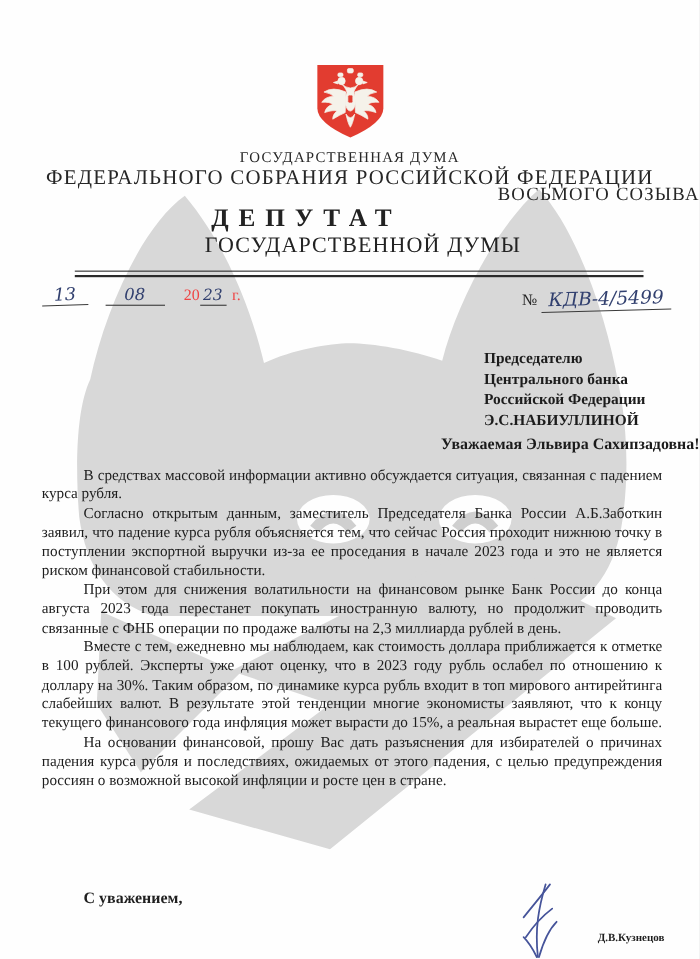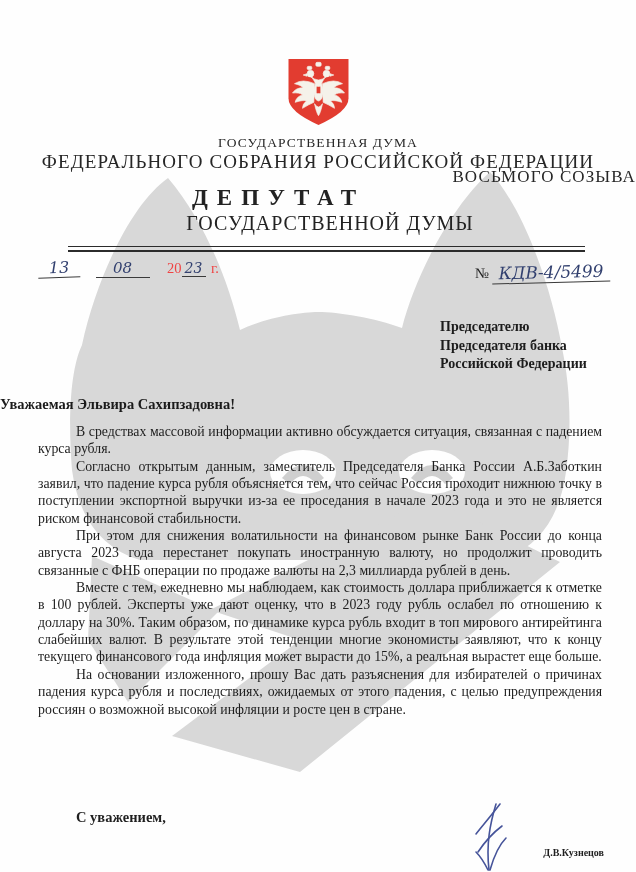--- a/index.html
+++ b/index.html
@@ -34,21 +34,21 @@
   .yr{margin-left:14px;font-size:14.5px;color:#ef4444;}
   .seg-yr{width:24px;font-size:14px;}
   .num-block{position:absolute;right:26px;top:4px;}
   .num-label{font-size:14.5px;color:#222;}
   .seg-num{width:118px;font-size:17px;transform:rotate(-1.5deg);text-align:center;}
 
   
   .recipient{position:absolute;left:440px;top:318px;font-weight:bold;
     font-size:14px;line-height:18.5px;color:#1c1c1c;}
 
-  .salutation{position:absolute;left:0;top:396px;width:636px;text-align:left;
+  .salutation{position:absolute;left:0;top:396px;width:636px;text-align:right;
     font-weight:bold;font-size:14.5px;color:#1b1b1b;}
 
   
   .body-text{position:absolute;left:38px;top:423px;width:564px;}
   .body-text p{margin:0;text-align:justify;text-indent:38px;
     font-size:13.8px;line-height:17.35px;color:#1d1d1d;}
 
   .closing{position:absolute;left:76px;top:809px;font-weight:bold;font-size:14.5px;}
   .sig-name{position:absolute;right:32px;top:847px;font-weight:bold;font-size:10px;}
   .sig-scribble{position:absolute;left:466px;top:800px;}
@@ -129,32 +129,33 @@
       <span class="yr" style="margin-left:2px;">г.</span>
 
       <span class="num-block">
         <span class="num-label">№</span>
         <span class="dseg seg-num hand">КДВ-4/5499</span>
       </span>
     </div>
 
     <div class="recipient">
       <div>Председателю</div>
-      <div>Председателя банка</div>
+      <div>Центрального банка</div>
       <div>Российской Федерации</div>
+      <div>Э.С.НАБИУЛЛИНОЙ</div>
     </div>
 
     <div class="salutation">Уважаемая Эльвира Сахипзадовна!</div>
 
     <div class="body-text">
       <p>В средствах массовой информации активно обсуждается ситуация, связанная с падением курса рубля.</p>
       <p>Согласно открытым данным, заместитель Председателя Банка России А.Б.Заботкин заявил, что падение курса рубля объясняется тем, что сейчас Россия проходит нижнюю точку в поступлении экспортной выручки из-за ее проседания в начале 2023 года и это не является риском финансовой стабильности.</p>
       <p>При этом для снижения волатильности на финансовом рынке Банк России до конца августа 2023 года перестанет покупать иностранную валюту, но продолжит проводить связанные с ФНБ операции по продаже валюты на 2,3 миллиарда рублей в день.</p>
       <p>Вместе с тем, ежедневно мы наблюдаем, как стоимость доллара приближается к отметке в 100 рублей. Эксперты уже дают оценку, что в 2023 году рубль ослабел по отношению к доллару на 30%. Таким образом, по динамике курса рубль входит в топ мирового антирейтинга слабейших валют. В результате этой тенденции многие экономисты заявляют, что к концу текущего финансового года инфляция может вырасти до 15%, а реальная вырастет еще больше.</p>
-      <p>На основании изложенного, прошу Вас дать разъяснения для избирателей о причинах падения курса рубля и последствиях, ожидаемых от этого падения, с целью предупреждения россиян о возможной высокой инфляции и росте цен в стране.</p>
+      <p>На основании финансовой, прошу Вас дать разъяснения для избирателей о причинах падения курса рубля и последствиях, ожидаемых от этого падения, с целью предупреждения россиян о возможной высокой инфляции и росте цен в стране.</p>
     </div>
 
     <div class="closing">С уважением,</div>
 
     <svg class="sig-scribble" width="52" height="72" viewBox="0 0 52 72">
       <g fill="none" stroke="#46549a" stroke-width="1.6" stroke-linecap="round">
         <path d="M30 4 C24 24 20 44 23 70"></path>
         <path d="M10 34 C18 24 28 12 34 4"></path>
         <path d="M12 52 C20 40 28 32 36 26"></path>
         <path d="M24 70 C28 56 34 44 40 38"></path>

